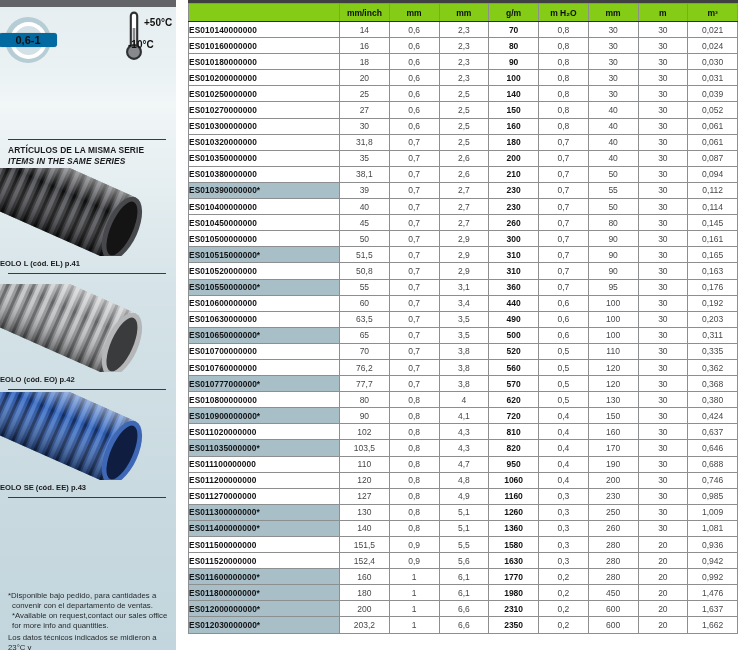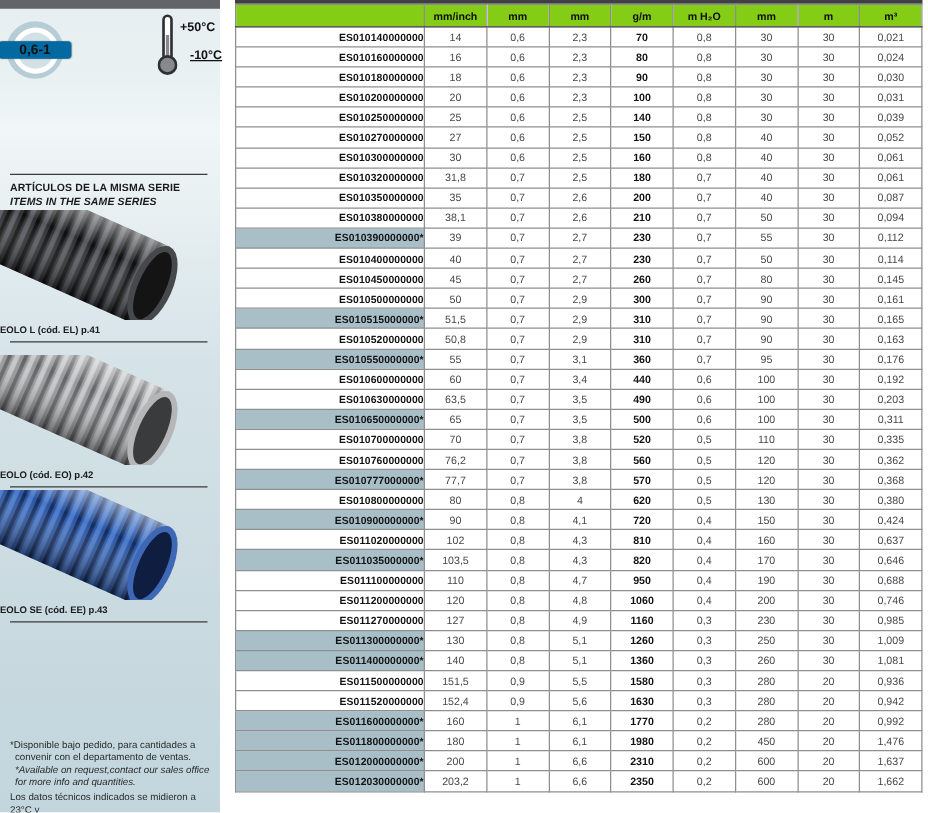--- a/index.html
+++ b/index.html
@@ -16,54 +16,54 @@
     background:#b6cdd6; display:flex; align-items:center; justify-content:center; }
   .badge-mid { width:37px; height:37px; border-radius:50%; background:#ffffff;
     display:flex; align-items:center; justify-content:center; }
   .badge-inner { width:29px; height:29px; border-radius:50%; background:#d3e1e7;
     display:flex; align-items:center; justify-content:center; }
   .badge-pill { background:#0369a1; border-radius:3px; padding:1px 16px; font-size:11px; font-weight:bold;
     color:#111; white-space:nowrap; box-shadow:0 0 1px rgba(0,0,0,.4); }
 
   .thermo { position:absolute; left:126px; top:11px; }
   .temp-max { position:absolute; left:144px; top:17px; font-size:10px; font-weight:bold; color:#111; }
-  .temp-min { position:absolute; left:152px; top:39px; font-size:10px; font-weight:bold; color:#111;text-decoration:underline; }
+  .temp-min { position:absolute; left:128px; top:39px; font-size:10px; font-weight:bold; color:#111; }
 
   .rule { position:absolute; left:8px; width:158px; height:0; border:0; border-top:1px solid #3a3b3d; }
   .r1 { top:139px; }
 
   .series-es { position:absolute; left:8px; top:145px; font-size:8.4px; font-weight:bold;
     color:#1b1b1d; letter-spacing:.1px; }
   .series-en { position:absolute; left:8px; top:156px; font-size:8.4px; font-weight:bold;
     font-style:italic; color:#1b1b1d; letter-spacing:.1px; }
 
   .hose-block { position:absolute; left:0; width:176px; }
   .hb0 { top:168px; } .hb1 { top:284px; } .hb2 { top:392px; }
   .hose { display:block; width:170px; height:88px; }
   .p-base { fill:var(--base); } .p-light { fill:var(--light); } .p-dark { fill:var(--dark); }
   .rim { fill:var(--rim); } .interior { fill:var(--interior); }
   .caption { width:168px; text-align:left; font-size:7.6px; font-weight:bold; color:#1b1b1d;
     margin-top:3px; }
   .hose-block hr { width:158px; margin:5px 0 0 8px; border:0; border-top:1px solid #3a3b3d; }
 
   .fn { position:absolute; left:8px; width:164px; font-size:7.8px; line-height:9.8px; color:#272b2d; }
-  .fn-es { top:591px; } .fn-en { top:611px; font-style:italic; } .fn-note { top:633px; }
+  .fn-es { top:591px; } .fn-en { top:611px; } .fn-note { top:633px; }
   .fn .ind { padding-left:4px; }
 
   
   .table-wrap { position:absolute; left:188px; top:0; width:550px; }
   .top-sliver { height:3px; background:#3f4042; }
   table { border-collapse:collapse; table-layout:fixed; width:550px; border:1.5px solid #2c2c2e; }
   col.c-code { width:151px; }
   th, td { border:1px solid #8d8e90; overflow:hidden; white-space:nowrap; }
   thead tr { height:18px; background:#84cc16; }
   thead th { font-size:8.5px; font-weight:bold; color:#0e0e0e; text-align:center;
     border-bottom:1px solid #2c2c2e; }
   tbody tr { height:16.1px; background:#fff; }
-  tbody th.code { text-align:right; padding-left:24px; font-size:8.3px; font-weight:bold;
+  tbody th.code { text-align:left; padding-left:0; font-size:8.3px; font-weight:bold;
     color:#121214; letter-spacing:.1px; }
   tbody tr.hl th.code { background:#a9bfc8; }
   tbody td.val { text-align:center; font-size:8.5px; color:#47474b; }
   tbody td.gm { font-weight:bold; color:#121214; }
 </style>
 </head>
 <body>
 
 <div class="page">
 

